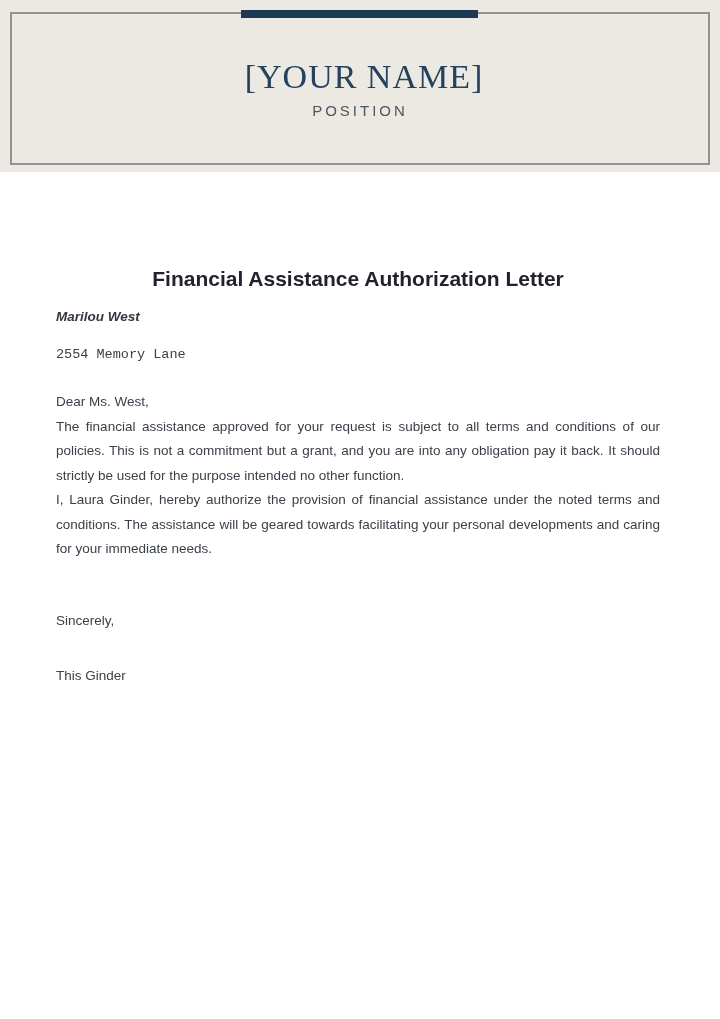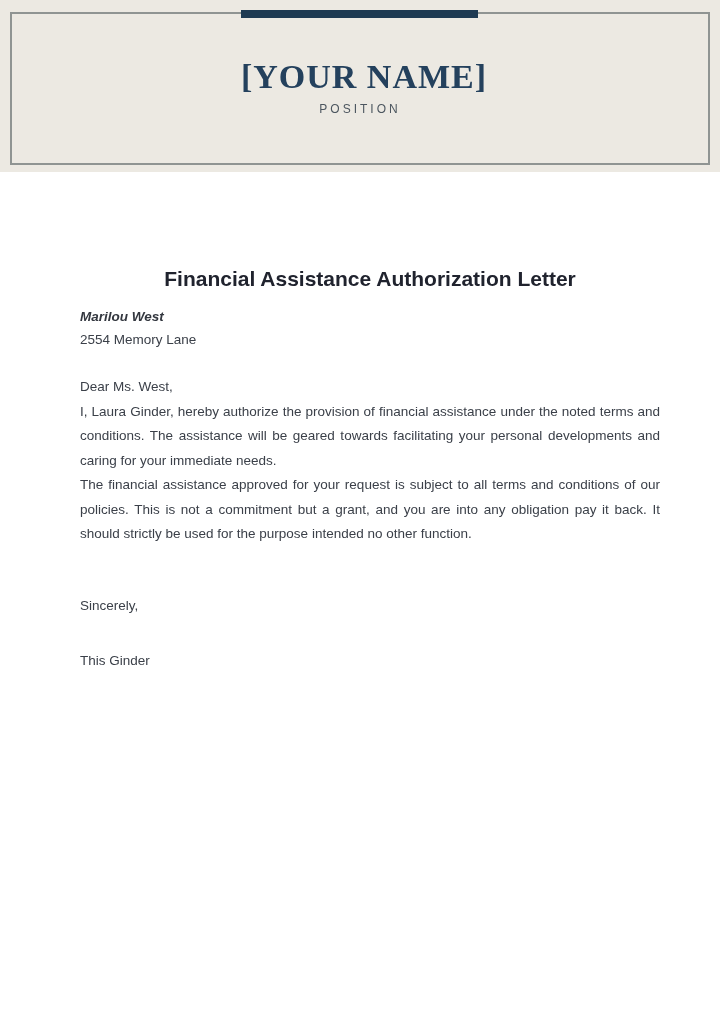--- a/index.html
+++ b/index.html
@@ -35,54 +35,54 @@
   }
   .letterhead-inner {
     position: absolute;
     top: 0; left: 0; right: 0;
     text-align: center;
     padding-top: 58px;
   }
   .letterhead-name {
     font-family: "Liberation Serif", serif;
     font-size: 34px;
-    font-weight: 700;
+    font-weight: 400;
     letter-spacing: 1px;
     color: #24415d;
     line-height: 1.1;
     padding-left: 8px;
   }
   .letterhead-position {
     margin-top: 7px;
-    font-size: 12px;
+    font-size: 15px;
     letter-spacing: 3px;
     color: #4c565f;
   }
 
   
   .letter {
-    padding: 0 60px 0 80px;
+    padding: 0 60px 0 56px;
   }
   .letter-title {
     margin-top: 94px;
     text-align: center;
     font-size: 21px;
     font-weight: 700;
     color: #20232e;
     line-height: 26px;
   }
   .meta-block {
     margin-top: 13px;
     font-size: 13.5px;
     line-height: 23px;
     color: #3b4049;
   }
   .meta-date { font-weight: 400; }
   .meta-recipient { font-weight: 700; color: #33373f; font-style: italic; }
-  .meta-address { margin-top: 0; line-height: 24px; }
+  .meta-address { margin-top: 15px; line-height: 24px; font-family: Liberation Mono, monospace; }
 
   .body-block {
     margin-top: 23px;
     font-size: 13.5px;
     line-height: 24.5px;
     color: #3b4049;
   }
   .salutation { text-align: left; }
   .paragraph { text-align: justify; }
 
@@ -113,21 +113,21 @@
 
   <section class="meta-block">
     <div class="meta-recipient">Marilou West</div>
     <div class="meta-address">
       <div>2554 Memory Lane</div>
     </div>
   </section>
 
   <section class="body-block">
     <p class="salutation">Dear Ms. West,</p>
+    <p class="paragraph">The financial assistance approved for your request is subject to all terms and conditions of our policies. This is not a commitment but a grant, and you are into any obligation pay it back. It should strictly be used for the purpose intended no other function.</p>
     <p class="paragraph">I, Laura Ginder, hereby authorize the provision of financial assistance under the noted terms and conditions. The assistance will be geared towards facilitating your personal developments and caring for your immediate needs.</p>
-    <p class="paragraph">The financial assistance approved for your request is subject to all terms and conditions of our policies. This is not a commitment but a grant, and you are into any obligation pay it back. It should strictly be used for the purpose intended no other function.</p>
   </section>
 
   <section class="closing-block">
     <p>Sincerely,</p>
     <p class="signature-name">This Ginder</p>
   </section>
 </main>
 
 </body></html>

